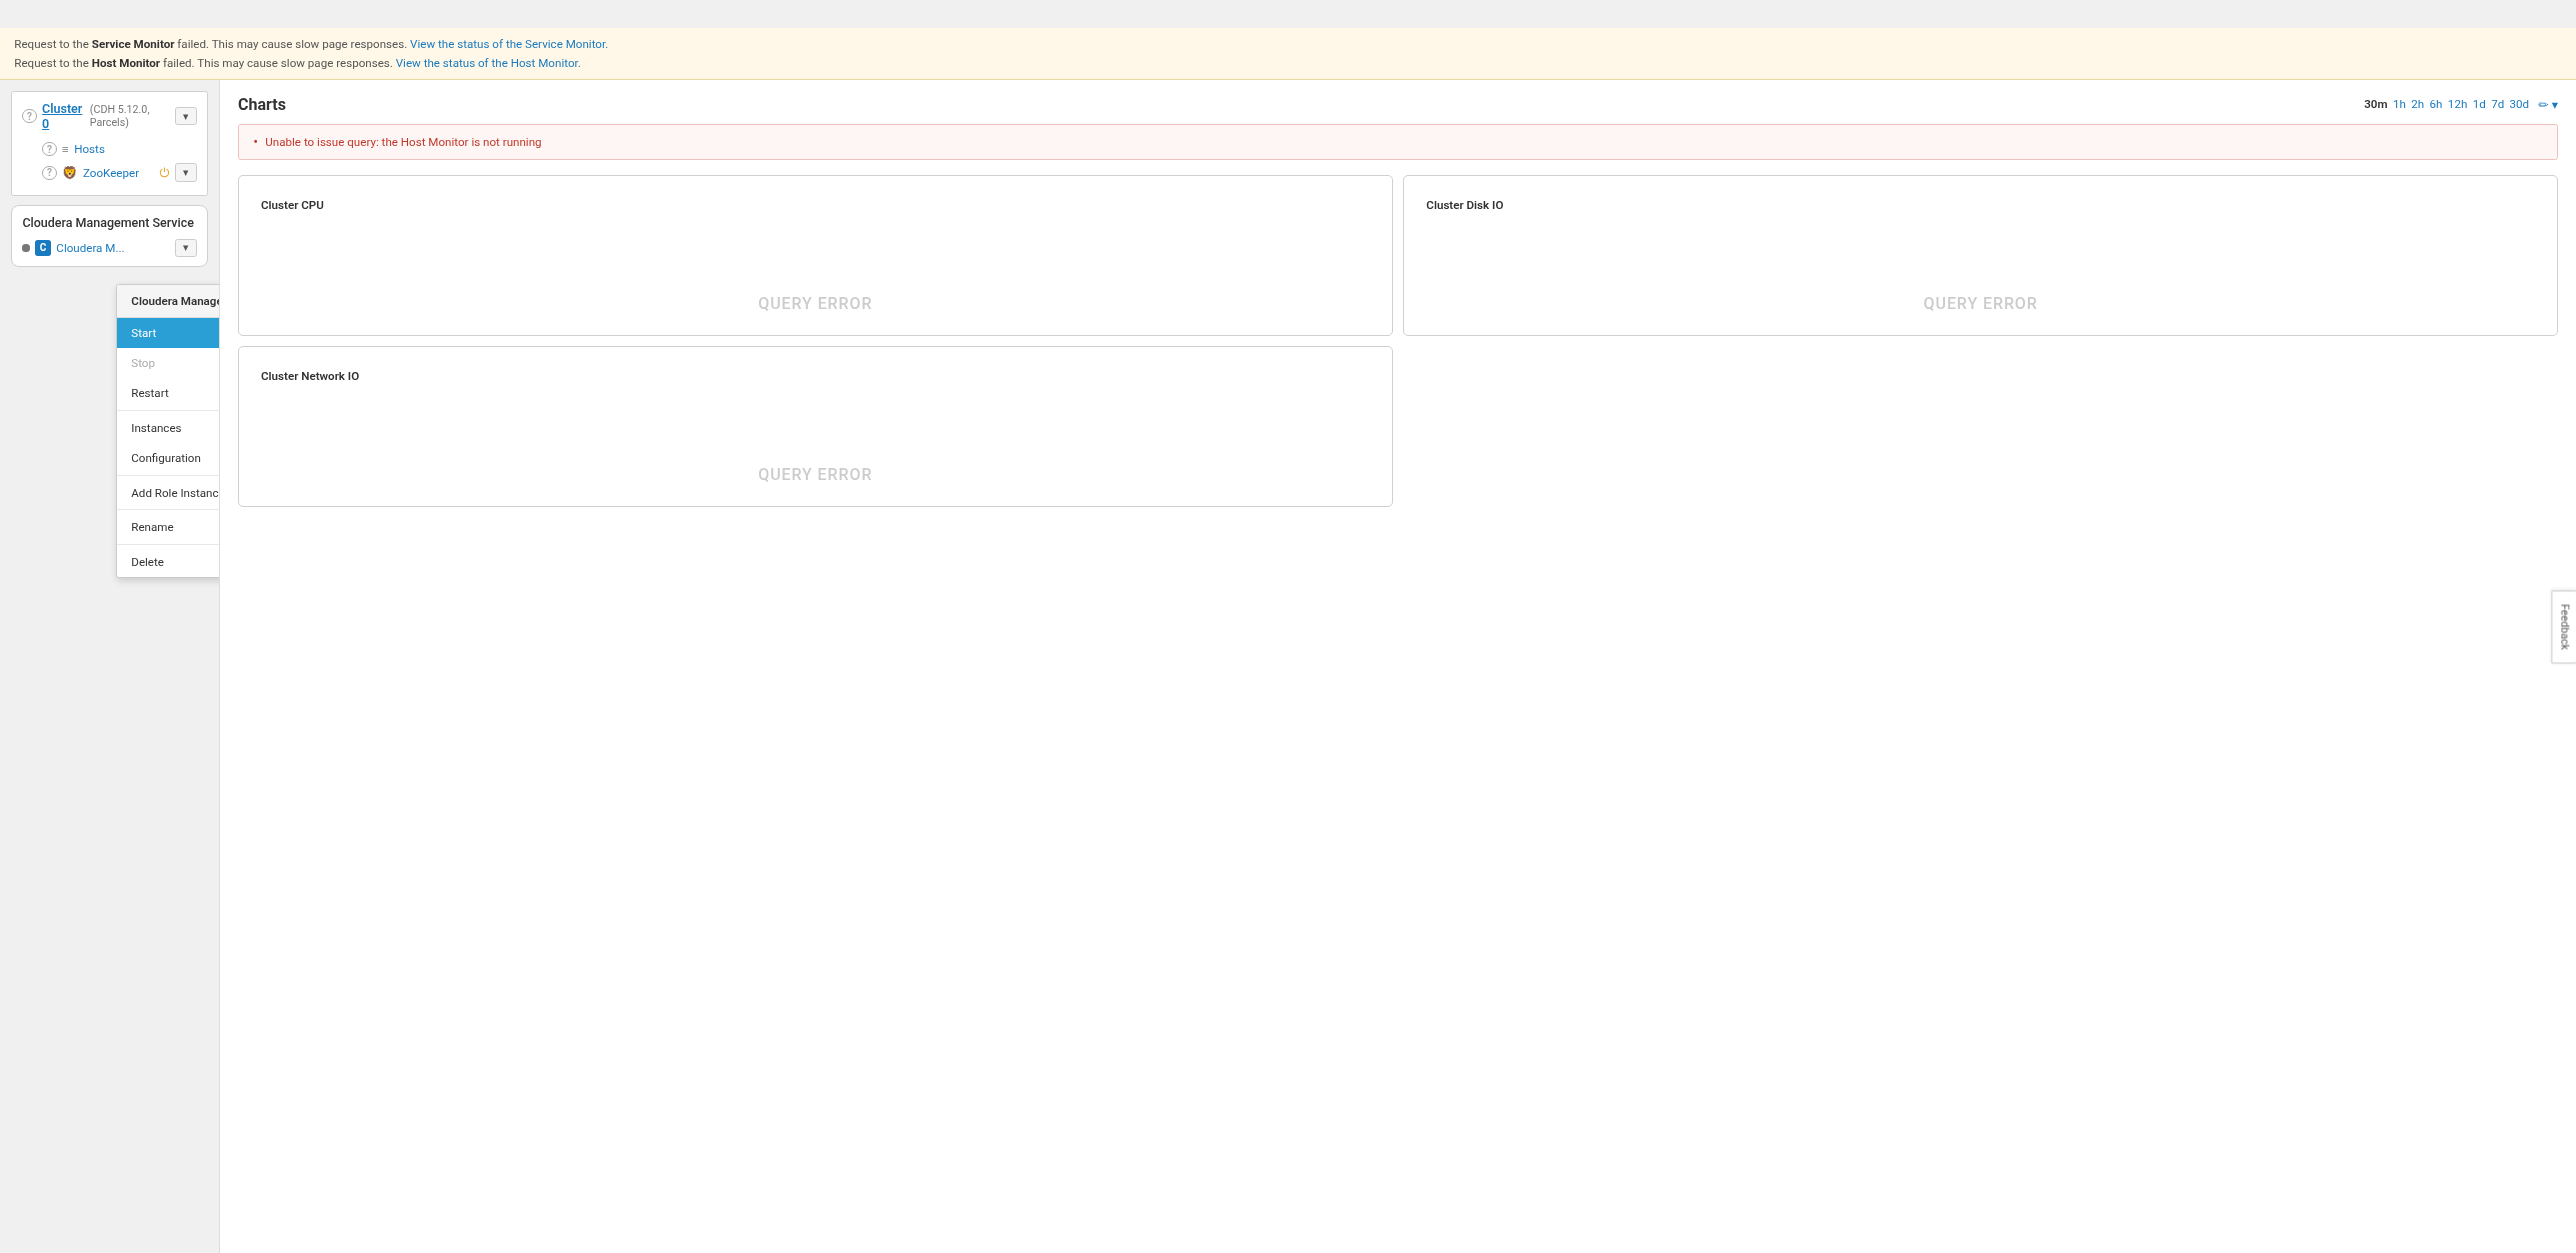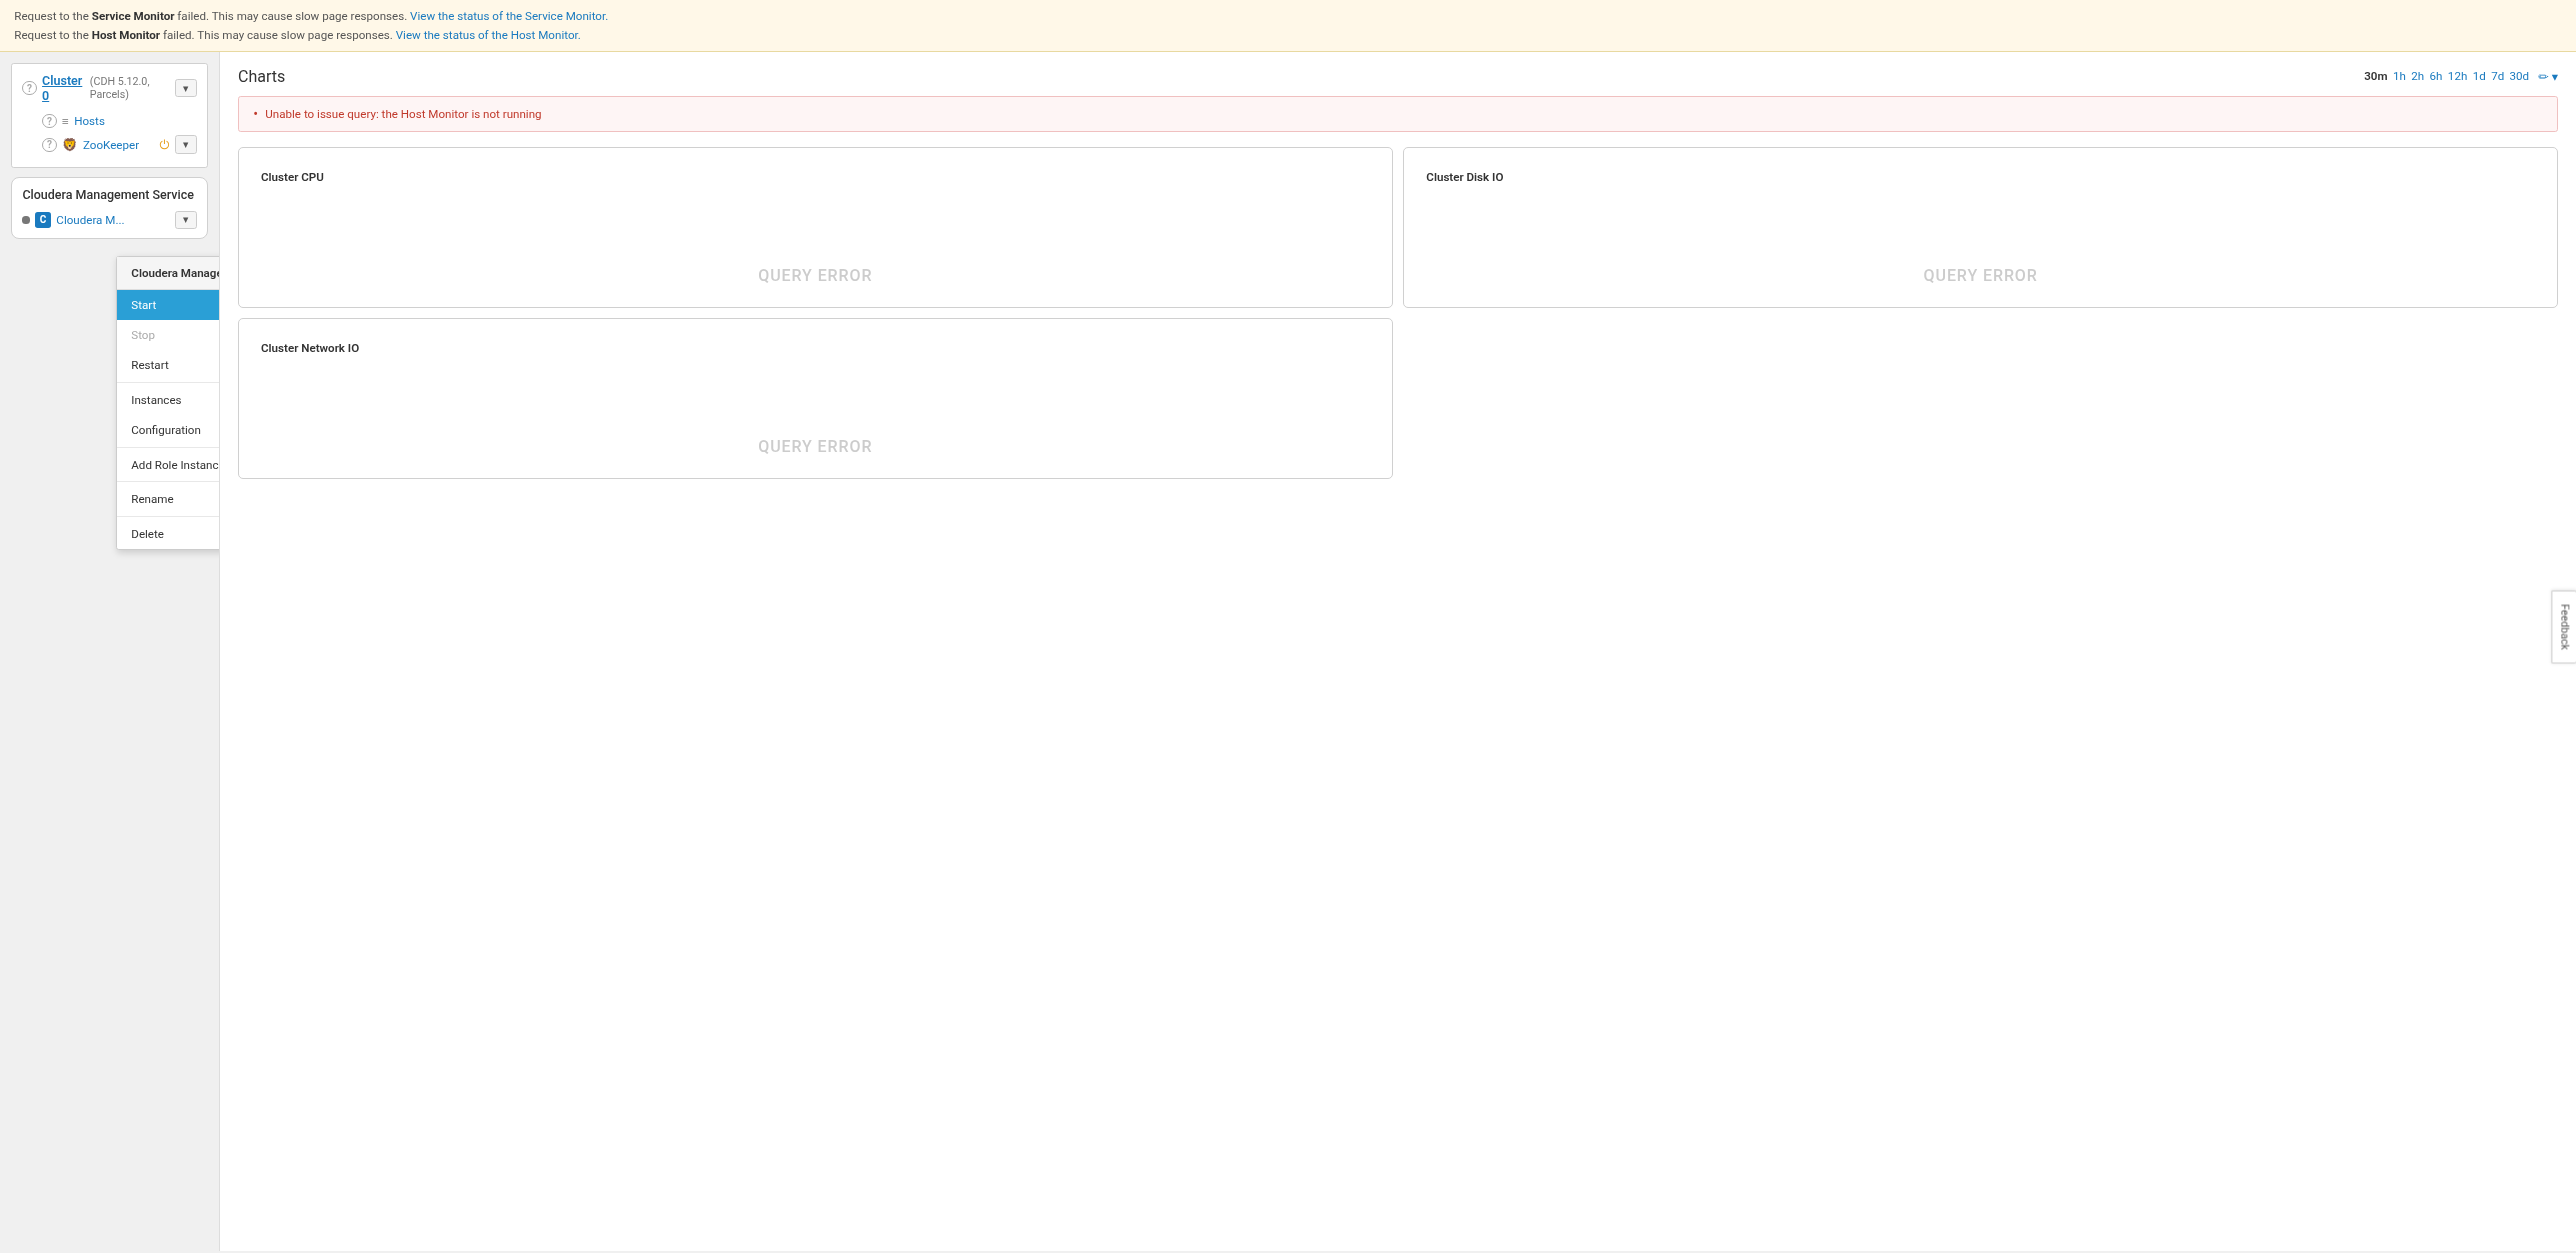--- a/index.html
+++ b/index.html
@@ -11,20 +11,21 @@
     }
 
     
     .banner {
       background: #fff8e8;
       border-bottom: 0.9px solid #e8d9a0;
       padding: 7.2px 14.3px;
       font-size: 11.6px;
       color: #555;
       line-height: 1.6;
+      margin-top: 28px;
     }
     .banner a {
       color: #1a7abf;
       text-decoration: none;
     }
     .banner strong {
       font-weight: 700;
       color: #333;
     }
 
@@ -232,21 +233,21 @@
 
     .charts-header {
       display: flex;
       align-items: center;
       justify-content: space-between;
       margin-bottom: 10.7px;
     }
 
     .charts-title {
       font-size: 16px;
-      font-weight: 400;
+      font-weight: 700;
       color: #333;
     }
 
     .time-controls {
       display: flex;
       align-items: center;
       gap: 5.4px;
       font-size: 11.6px;
     }
 

